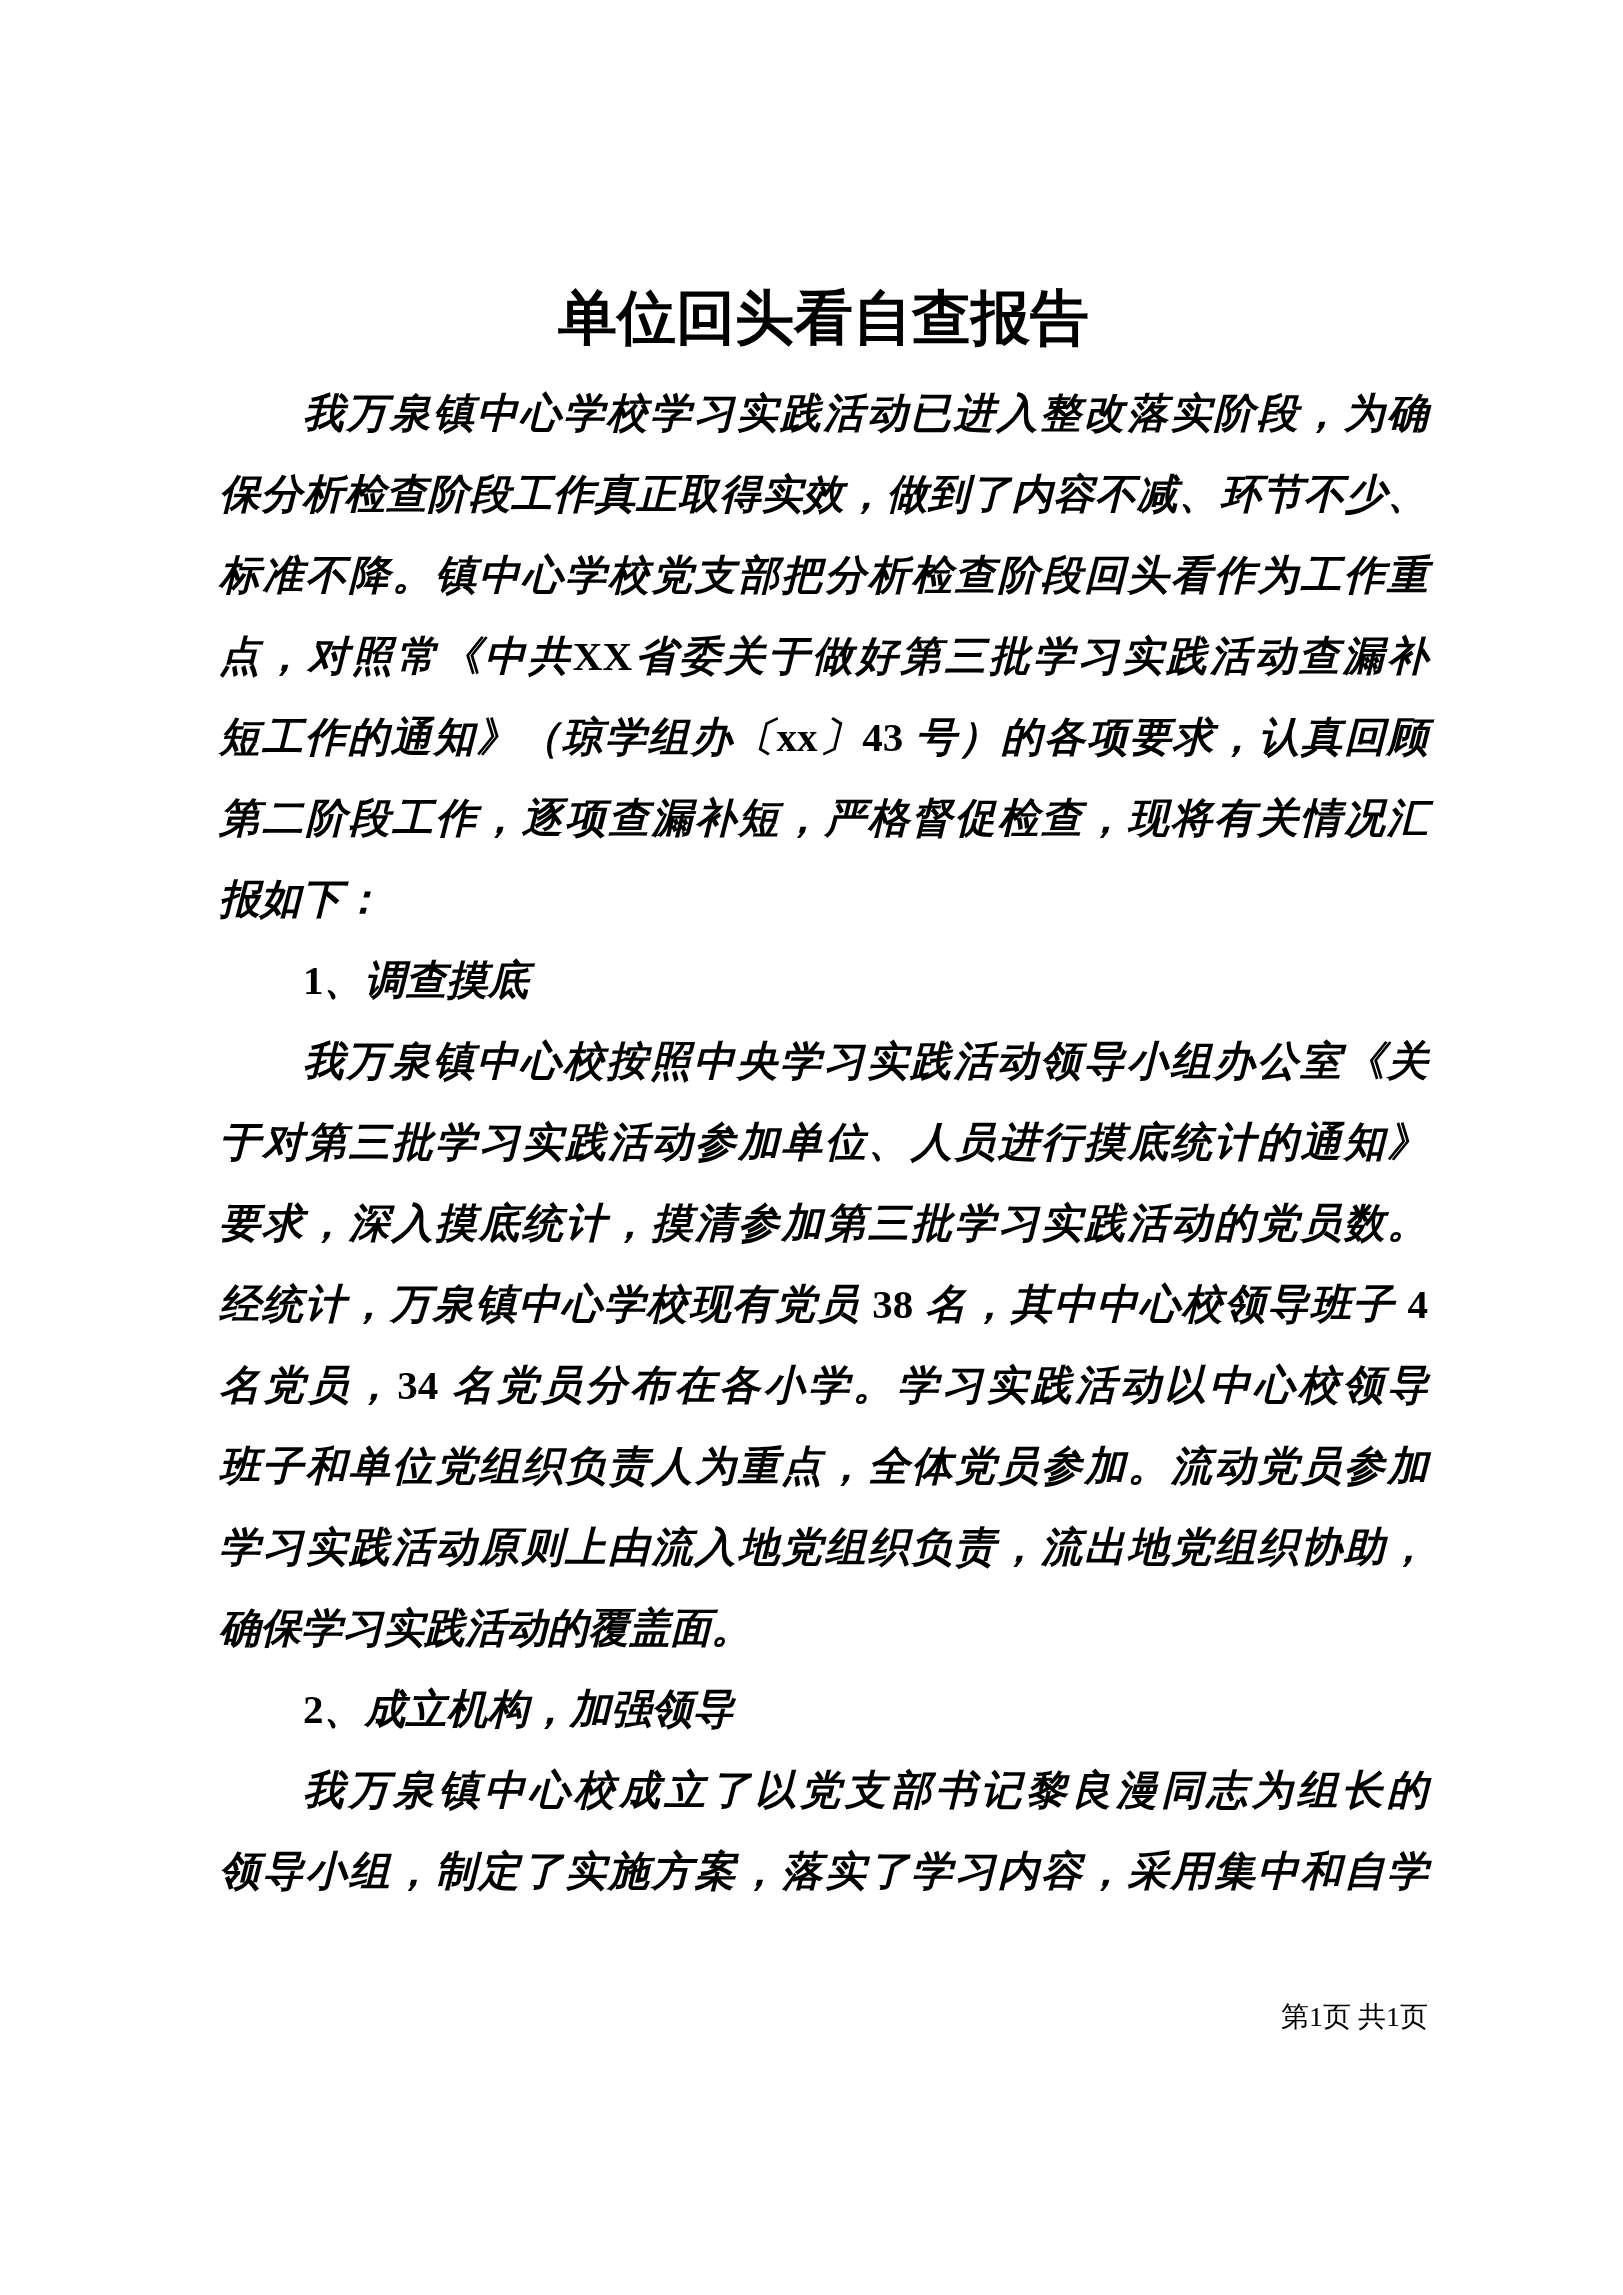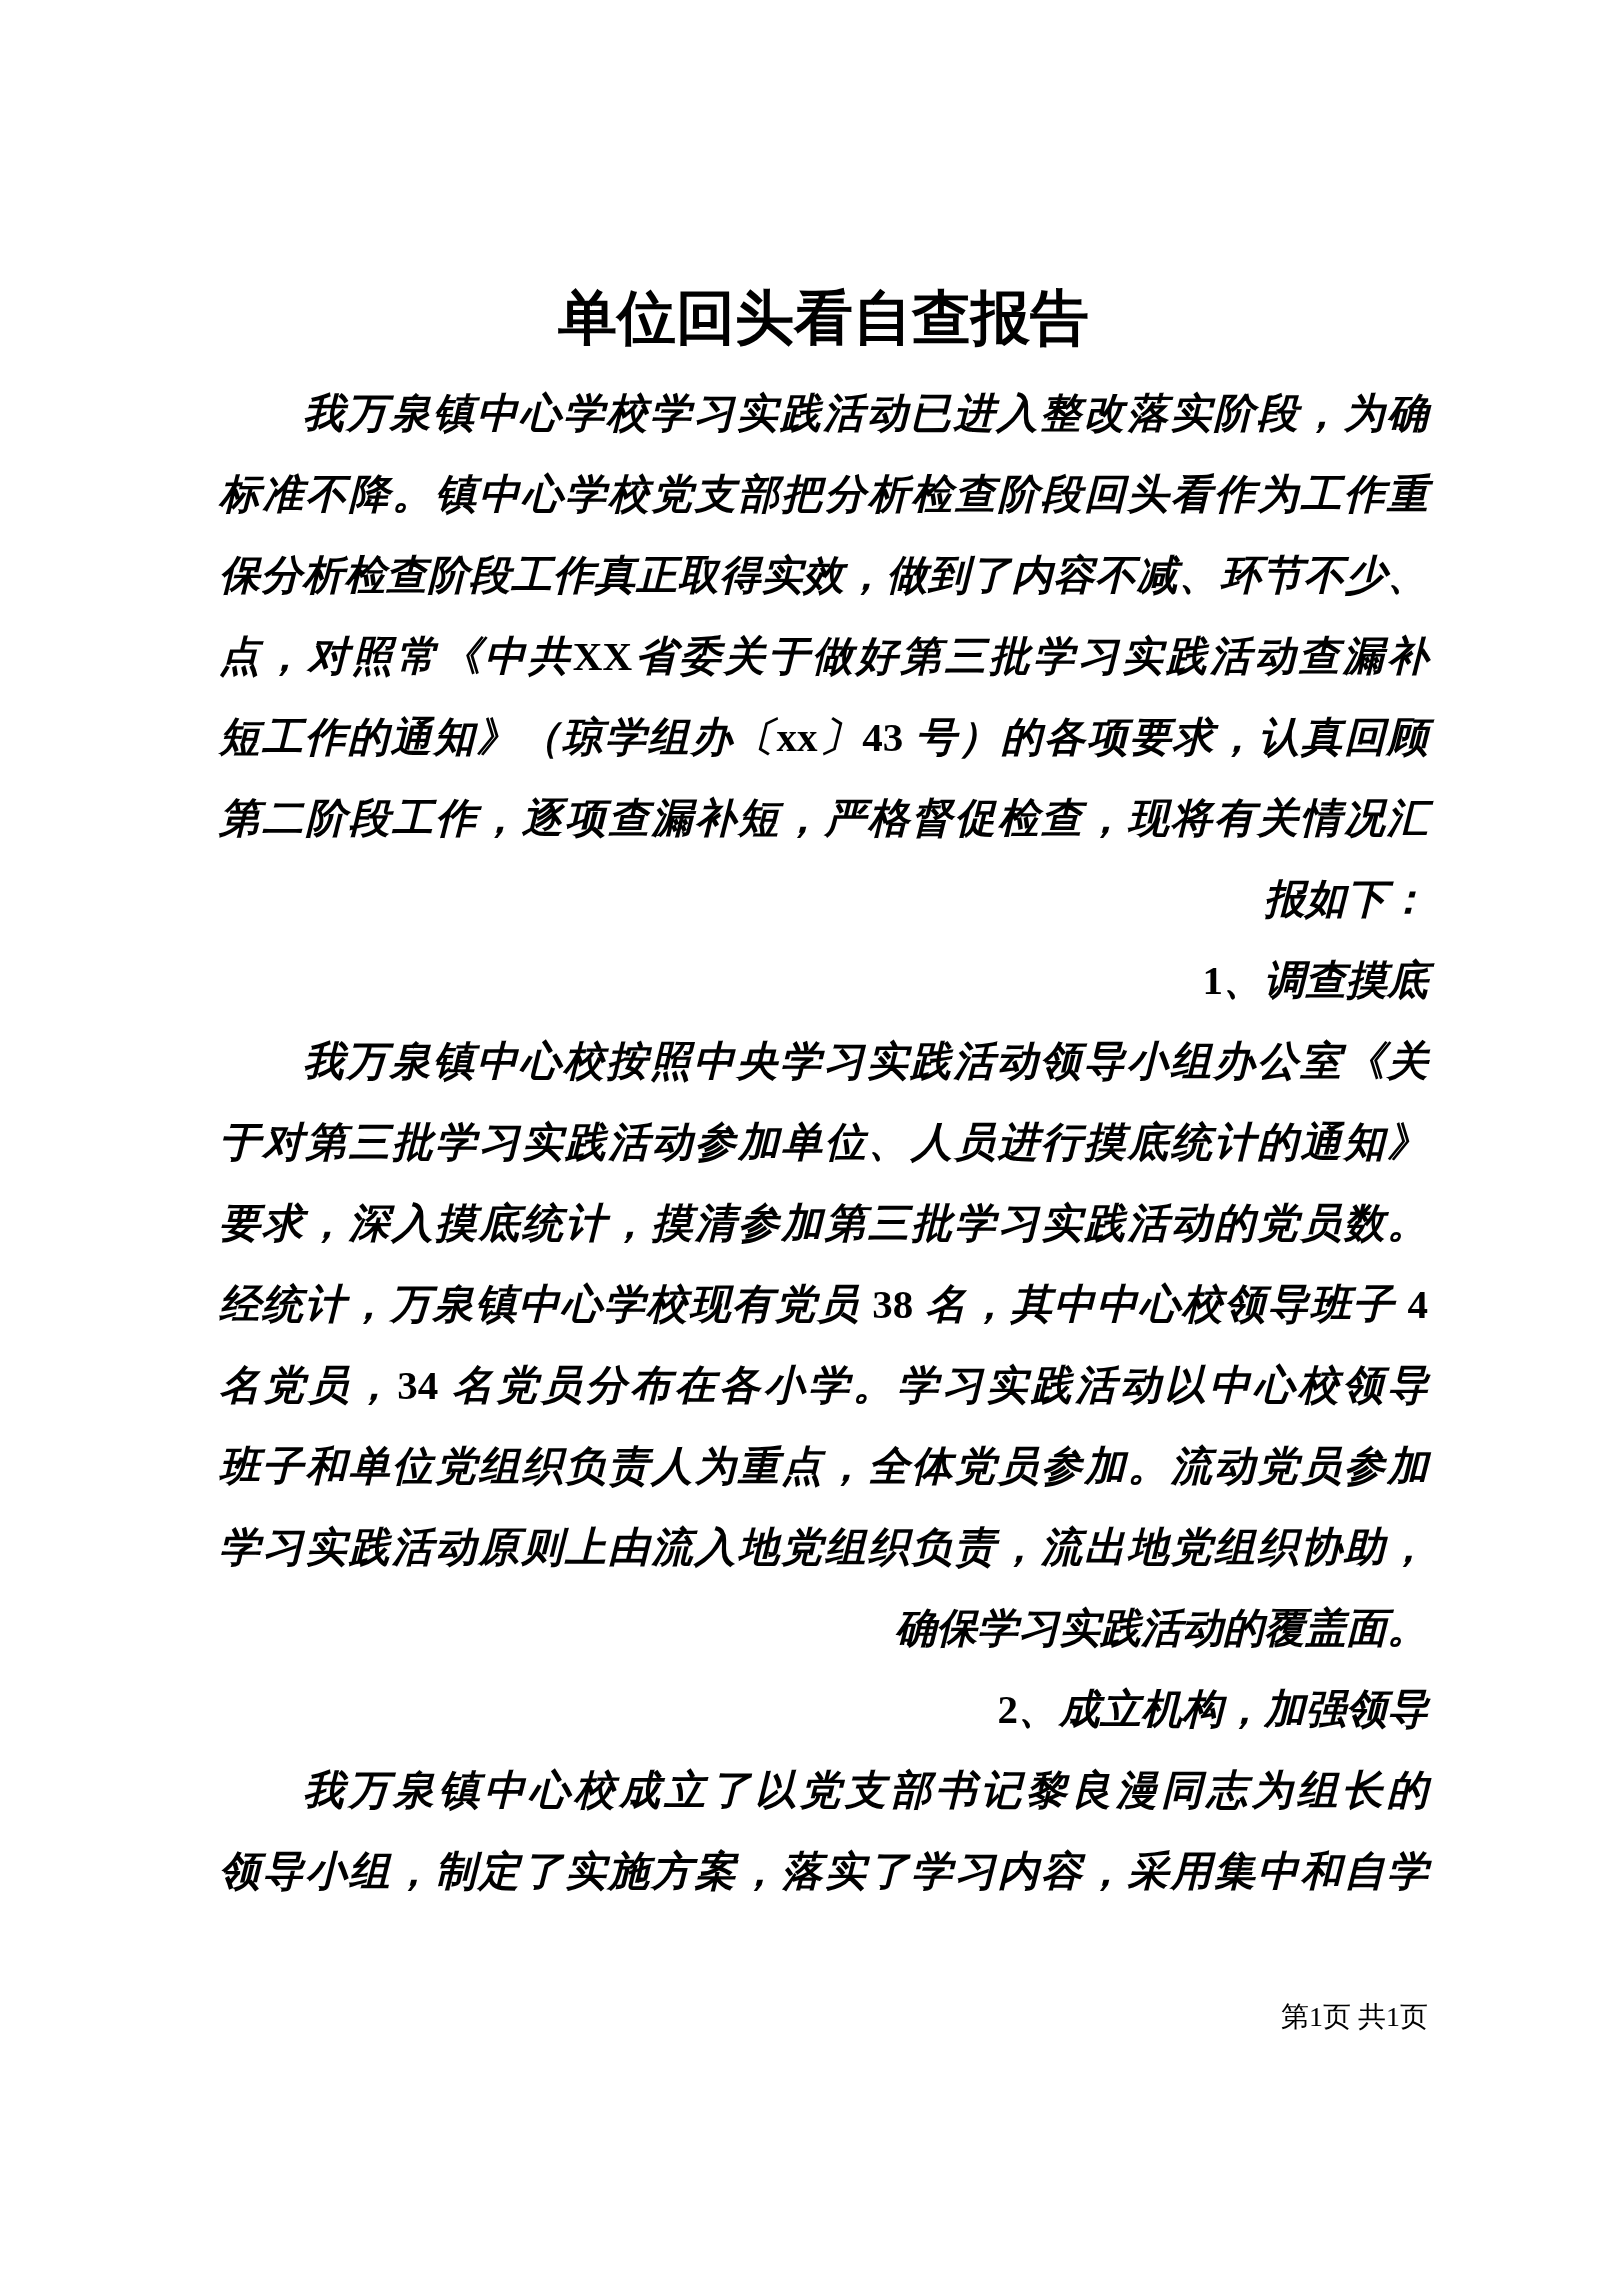--- a/index.html
+++ b/index.html
@@ -36,21 +36,21 @@
     white-space: nowrap;
   }
   .body {
     margin-top: 17px;
     font-weight: bold;
   }
   .line {
     font-size: 41px;
     line-height: 81px;
     height: 81px;
-    text-align: right;
+    text-align: left;
   }
   .line.ind {
     text-indent: 84px;
   }
   .line.just {
     text-align: justify;
     text-align-last: justify;
   }
   .line .cjk {
     font-style: italic;
@@ -67,22 +67,22 @@
   }
 </style>
 </head>
 <body>
 
 <div class="page">
   <div class="doc">
     <h1 class="title">单位回头看自查报告</h1>
     <div class="body" id="body-lines">
         <div class="line ind just"><span class="cjk">我万泉镇中心学校学习实践活动已进入整改落实阶段，为确</span></div>
+        <div class="line just"><span class="cjk">保分析检查阶段工作真正取得实效，做到了内容不减、环节不少、</span></div>
         <div class="line just"><span class="cjk">标准不降。镇中心学校党支部把分析检查阶段回头看作为工作重</span></div>
-        <div class="line just"><span class="cjk">保分析检查阶段工作真正取得实效，做到了内容不减、环节不少、</span></div>
         <div class="line just"><span class="cjk">点，对照常《中共</span><span class="lat">XX</span><span class="cjk">省委关于做好第三批学习实践活动查漏补</span></div>
         <div class="line just"><span class="cjk">短工作的通知》（琼学组办〔</span><span class="lat">xx</span><span class="cjk">〕</span><span class="lat">43 </span><span class="cjk">号）的各项要求，认真回顾</span></div>
         <div class="line just"><span class="cjk">第二阶段工作，逐项查漏补短，严格督促检查，现将有关情况汇</span></div>
         <div class="line"><span class="cjk">报如下：</span></div>
         <div class="line ind"><span class="lat">1</span><span class="cjk">、调查摸底</span></div>
         <div class="line ind just"><span class="cjk">我万泉镇中心校按照中央学习实践活动领导小组办公室《关</span></div>
         <div class="line just"><span class="cjk">于对第三批学习实践活动参加单位、人员进行摸底统计的通知》</span></div>
         <div class="line just"><span class="cjk">要求，深入摸底统计，摸清参加第三批学习实践活动的党员数。</span></div>
         <div class="line just"><span class="cjk">经统计，万泉镇中心学校现有党员</span><span class="lat"> 38 </span><span class="cjk">名，其中中心校领导班子</span><span class="lat"> 4</span></div>
         <div class="line just"><span class="cjk">名党员，</span><span class="lat">34 </span><span class="cjk">名党员分布在各小学。学习实践活动以中心校领导</span></div>

